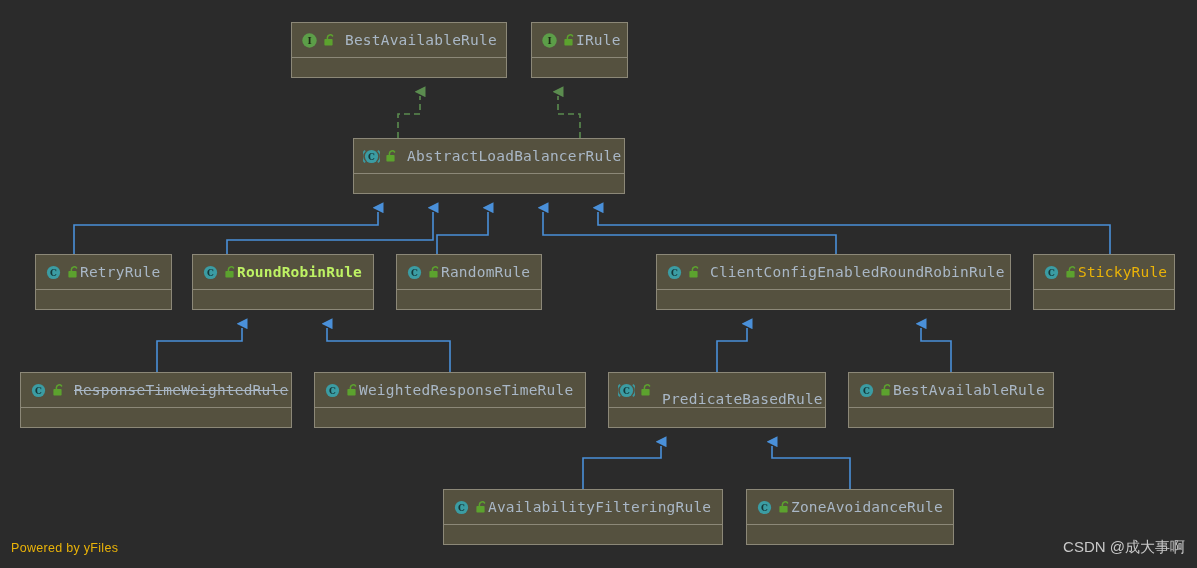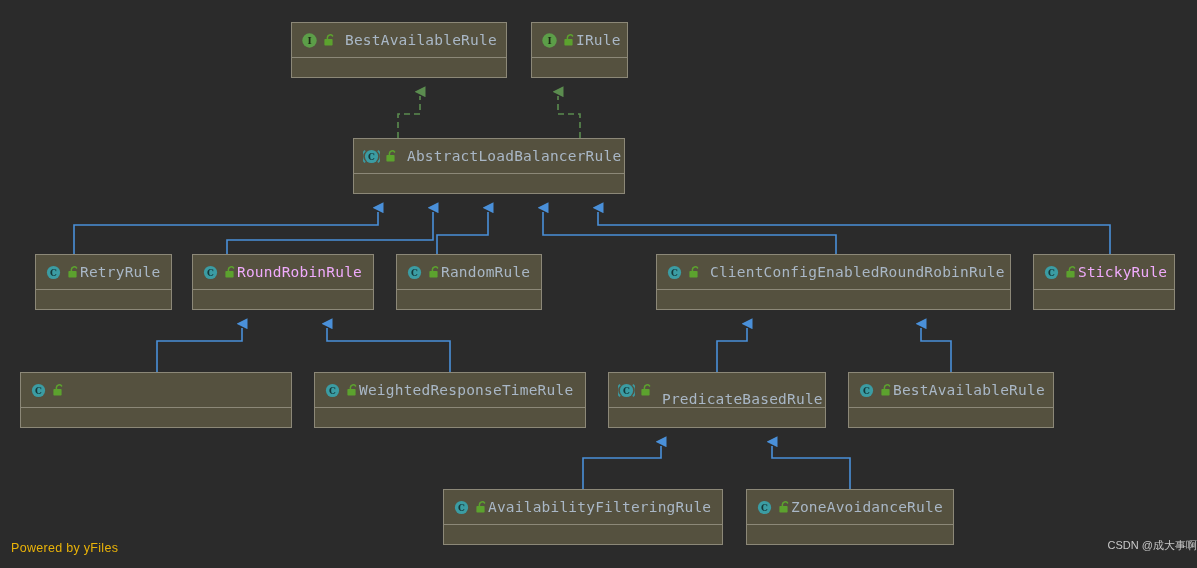--- a/index.html
+++ b/index.html
@@ -76,25 +76,25 @@
     left: 11px;
     top: 541px;
     color: #eab308;
     font-family: "Liberation Sans", sans-serif;
     font-size: 12.5px;
     letter-spacing: 0.3px;
     z-index: 5;
   }
   .watermark-csdn {
     position: absolute;
-    right: 0;
+    right: 12px;
     top: 538px;
     color: #c8c8c8;
     font-family: "Liberation Sans", sans-serif;
-    font-size: 11px;
+    font-size: 15px;
     z-index: 5;
   }
 </style>
 </head>
 <body>
 
 <div id="canvas">
 
   <svg class="edges" xmlns="http://www.w3.org/2000/svg">
     <defs>
@@ -211,21 +211,21 @@
 
   </svg>
           </span>
           <span class="icon-lock">
             <svg width="13" height="14" viewBox="0 0 13 14" xmlns="http://www.w3.org/2000/svg">
     <path d="M4.4 6.3 V4.4 a2.9 2.9 0 0 1 5.2 -1.4" stroke="#5ca22e" stroke-width="1.5" fill="none" stroke-linecap="round"></path>
     <rect x="1.4" y="6.0" width="8.2" height="6.6" rx="0.8" fill="#5ca22e"></rect>
   </svg>
           </span>
           <div style="flex: 1 1 0%; display: flex; justify-content: center; margin-right: 26px;">
-            <span class="node-title" style="color: #f0abfc;">RoundRobinRule</span>
+            <span class="node-title" style="color: #bef264; font-weight: bold;">RoundRobinRule</span>
           </div>
         </div>
         <div class="node-body"></div>
       </div>
       <div class="node center" style="left: 396px; top: 254px; width: 146px; height: 56px; background: rgb(85, 81, 63); border-color: rgb(140, 136, 120);">
         <div class="node-header" style="border-bottom-color: rgb(140, 136, 120);">
           <span class="icon-type">
             <svg width="17" height="17" viewBox="0 0 17 17" xmlns="http://www.w3.org/2000/svg">
     <circle cx="8.5" cy="8.5" r="6.6" fill="#3b9ca3"></circle>
     <text x="8.5" y="12" font-size="8.6" font-family="DejaVu Serif, serif" font-weight="bold" text-anchor="middle" fill="#14383a">C</text>
@@ -272,40 +272,41 @@
 
   </svg>
           </span>
           <span class="icon-lock">
             <svg width="13" height="14" viewBox="0 0 13 14" xmlns="http://www.w3.org/2000/svg">
     <path d="M4.4 6.3 V4.4 a2.9 2.9 0 0 1 5.2 -1.4" stroke="#5ca22e" stroke-width="1.5" fill="none" stroke-linecap="round"></path>
     <rect x="1.4" y="6.0" width="8.2" height="6.6" rx="0.8" fill="#5ca22e"></rect>
   </svg>
           </span>
           <div style="flex: 1 1 0%; display: flex; justify-content: center; margin-right: 26px;">
-            <span class="node-title" style="color: #f0abfc;">StickyRule</span>
+            <span class="node-title" style="color: #eab308;">StickyRule</span>
           </div>
         </div>
         <div class="node-body"></div>
       </div>
       <div class="node deprecated" style="left: 20px; top: 372px; width: 272px; height: 56px; background: rgb(85, 81, 63); border-color: rgb(140, 136, 120);">
         <div class="node-header" style="border-bottom-color: rgb(140, 136, 120);">
           <span class="icon-type">
             <svg width="17" height="17" viewBox="0 0 17 17" xmlns="http://www.w3.org/2000/svg">
     <circle cx="8.5" cy="8.5" r="6.6" fill="#3b9ca3"></circle>
     <text x="8.5" y="12" font-size="8.6" font-family="DejaVu Serif, serif" font-weight="bold" text-anchor="middle" fill="#14383a">C</text>
 
   </svg>
           </span>
           <span class="icon-lock">
             <svg width="13" height="14" viewBox="0 0 13 14" xmlns="http://www.w3.org/2000/svg">
     <path d="M4.4 6.3 V4.4 a2.9 2.9 0 0 1 5.2 -1.4" stroke="#5ca22e" stroke-width="1.5" fill="none" stroke-linecap="round"></path>
     <rect x="1.4" y="6.0" width="8.2" height="6.6" rx="0.8" fill="#5ca22e"></rect>
   </svg>
           </span>
+          <span class="node-title" style="color: rgb(169, 183, 198);">ResponseTimeWeightedRule</span>
         </div>
         <div class="node-body"></div>
       </div>
       <div class="node center" style="left: 314px; top: 372px; width: 272px; height: 56px; background: rgb(85, 81, 63); border-color: rgb(140, 136, 120);">
         <div class="node-header" style="border-bottom-color: rgb(140, 136, 120);">
           <span class="icon-type">
             <svg width="17" height="17" viewBox="0 0 17 17" xmlns="http://www.w3.org/2000/svg">
     <circle cx="8.5" cy="8.5" r="6.6" fill="#3b9ca3"></circle>
     <text x="8.5" y="12" font-size="8.6" font-family="DejaVu Serif, serif" font-weight="bold" text-anchor="middle" fill="#14383a">C</text>
 

